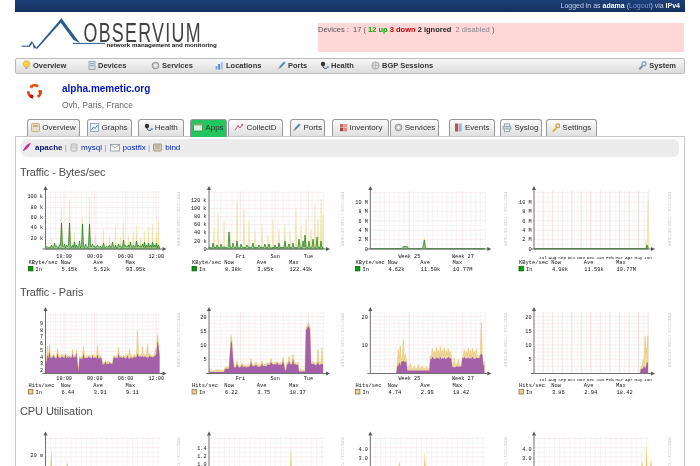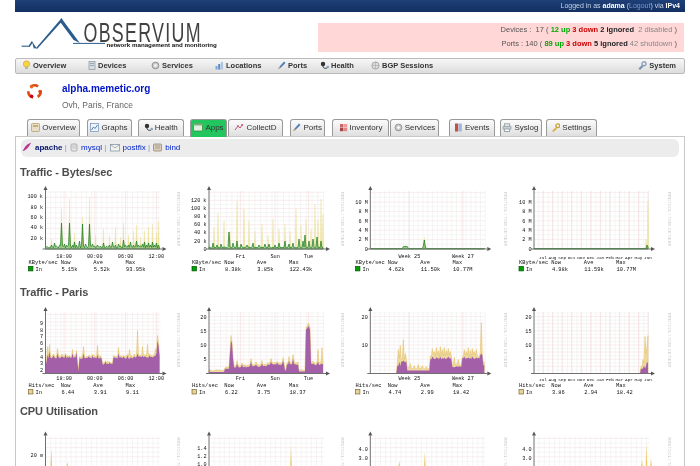--- a/index.html
+++ b/index.html
@@ -1,50 +1,49 @@
 <!DOCTYPE html>
 <html><head><meta charset="utf-8">
 <style>
 *{box-sizing:border-box;margin:0;padding:0}
 html,body{width:700px;height:466px;background:#fff;font-family:"Liberation Sans",sans-serif;overflow:hidden}
 .abs{position:absolute}
 .topbar{left:15px;top:0;width:670px;height:12px;background:linear-gradient(#1e4078,#132f60);color:#c6d2e8;font-size:7px;line-height:12px;text-align:right;padding-right:5px}
 .topbar b{color:#fff}
 .topbar .lo{color:#7d99cf}
-.pinkbox{left:318px;top:22.5px;width:366px;height:29px;background:#ffd7d7;color:#555;font-size:7.5px;line-height:14.5px;text-align:right;padding:0 7px 0 0}
+.pinkbox{left:318px;top:22.5px;width:366px;height:29px;background:#ffd7d7;color:#555;font-size:7.5px;line-height:14.5px;text-align:left;padding:0 7px 0 0}
 .pinkbox .up{color:#0a0;font-weight:bold}.pinkbox .dn{color:#c00;font-weight:bold}.pinkbox .ig{color:#222;font-weight:bold}.pinkbox .di{color:#888}
 .menubar{left:15px;top:58px;width:670px;height:16px;background:linear-gradient(#f7f7f7,#dcdcdc);border:1px solid #bbb;border-radius:2px;font-size:7.5px;color:#333;font-weight:bold;line-height:14.5px}
 .mi{position:absolute;top:0;white-space:nowrap}
 .mi svg{vertical-align:-2px;margin-right:2px}
 .devtitle{left:62px;top:83px;font-size:10px;font-weight:bold;color:#0014c8}
 .devsub{left:62px;top:100px;font-size:8.5px;color:#666}
 .tab{position:absolute;top:119px;height:17px;border:1px solid #999;border-bottom:none;border-radius:3px 3px 0 0;background:linear-gradient(#fbfbfb,#dfdfdf);font-size:8px;color:#333;line-height:16px;text-align:center;white-space:nowrap}
 .tab.active{background:#22c55e;height:18px;z-index:3}
 .tab svg{vertical-align:-2px;margin-right:2px}
 .contentbox{left:15px;top:136px;width:670px;height:330px;background:#fff;border:1px solid #c8c8c8;border-bottom:none}
 .appsbar{left:21px;top:139px;width:658px;height:18px;background:#ececec;border-radius:6px;font-size:8px;line-height:18px;color:#8a93c8;}
 .appsbar a{color:#0022cc;text-decoration:none}
 .appsbar .cur{color:#05156b;font-weight:bold}
 .appsbar svg{vertical-align:-2px;margin:0 3px 0 1px}
-.sech{position:absolute;left:20px;font-size:11px;font-weight:bold;color:#4d4d4d;letter-spacing:-0.1px}
+.sech{position:absolute;left:20px;font-size:11px;font-weight:normal;color:#4d4d4d;letter-spacing:-0.1px}
 </style></head><body>
 <div class="abs topbar">Logged in as <b>adama</b> (<span class="lo">Logout</span>) via <b>IPv4</b></div>
 <svg class="abs" style="left:0;top:12px" width="260" height="46" viewBox="0 0 260 46">
 <path d="M 21.5 34.2 h 7" stroke="#2a5d8c" stroke-width="1.1" fill="none"></path>
 <path d="M 28 34.8 L 31.8 29 l 1.0 1.4 l -3.2 4.6 z" fill="#2a5d8c"></path>
 <path d="M 31.8 29 L 36.4 35.9 L 33.8 36.5 Z" fill="#2a5d8c"></path>
 <path d="M 35.6 36.4 L 61.5 6.3 l 1.2 2.1 L 37.3 36.7 Z" fill="#2a5d8c"></path>
 <path d="M 61.2 6 L 79.8 30.9 L 73.6 28.1 L 59.8 9.4 Z" fill="#2a5d8c"></path>
 <text x="83.5" y="30" font-size="27" fill="#414141" font-family="Liberation Sans,sans-serif" transform="translate(83.5 0) scale(0.66 1) translate(-83.5 0)" letter-spacing="2">OBSERVIUM</text>
 <path d="M 73 31.4 H 105" stroke="#2a5d8c" stroke-width="1"></path>
 <text x="106.5" y="35.3" font-size="6.2" font-weight="bold" fill="#111" font-family="Liberation Sans,sans-serif">network management and monitoring</text>
 </svg>
 <div class="abs pinkbox">
     <div>Devices :&nbsp; 17 ( <span class="up">12 up</span> <span class="dn">3 down</span> <span class="ig">2 ignored</span> &nbsp;<span class="di">2 disabled</span> )</div>
-<div>Ports : 140 ( <span class="up">89 up</span> <span class="dn">3 down</span> <span class="ig">5 ignored</span> <span class="di">42 shutdown</span> )</div>
   </div>
 <div class="abs menubar">
     <span class="mi" style="left:6px"><svg width="9" height="10">
         <circle cx="4.5" cy="4" r="3.2" fill="#f7d348" stroke="#caa53a" stroke-width="0.6"></circle>
         <rect x="3.2" y="6.8" width="2.6" height="2.2" fill="#b9b29a"></rect>
       </svg>Overview</span>
     <span class="mi" style="left:72px"><svg width="8" height="9">
         <rect x="1" y="0.5" width="6" height="8" fill="#d8dde2" stroke="#8a94a0" stroke-width="0.7"></rect>
         <rect x="2" y="2" width="4" height="1" fill="#9aa6b2"></rect>
         <rect x="2" y="4" width="4" height="1" fill="#9aa6b2"></rect>

